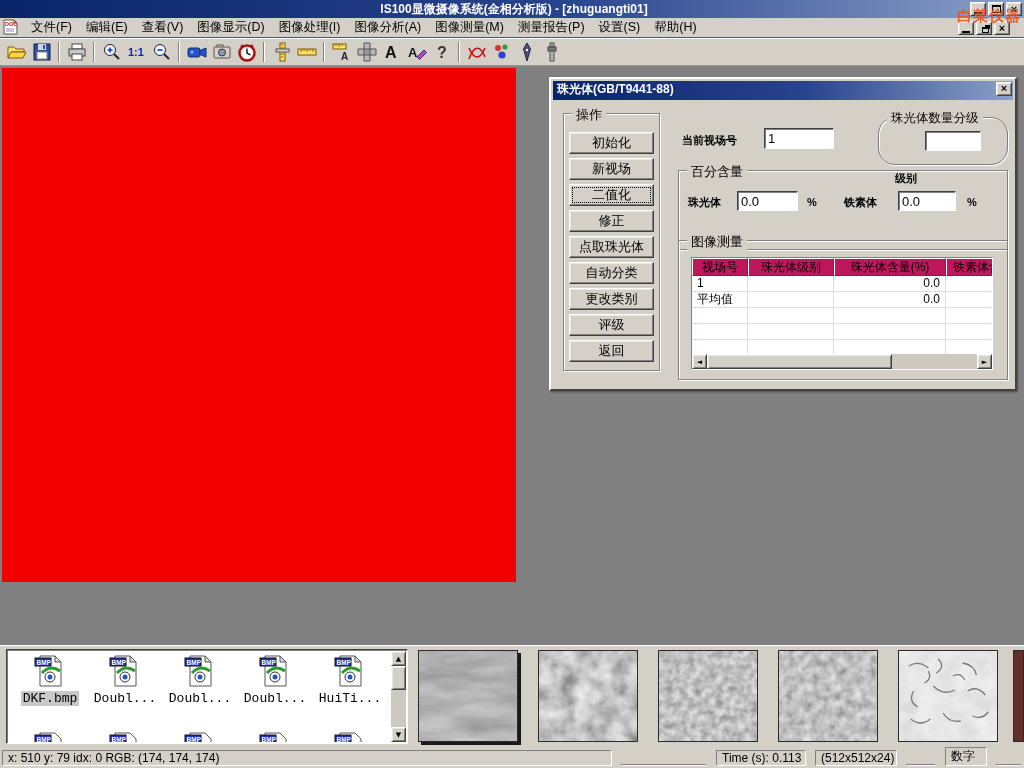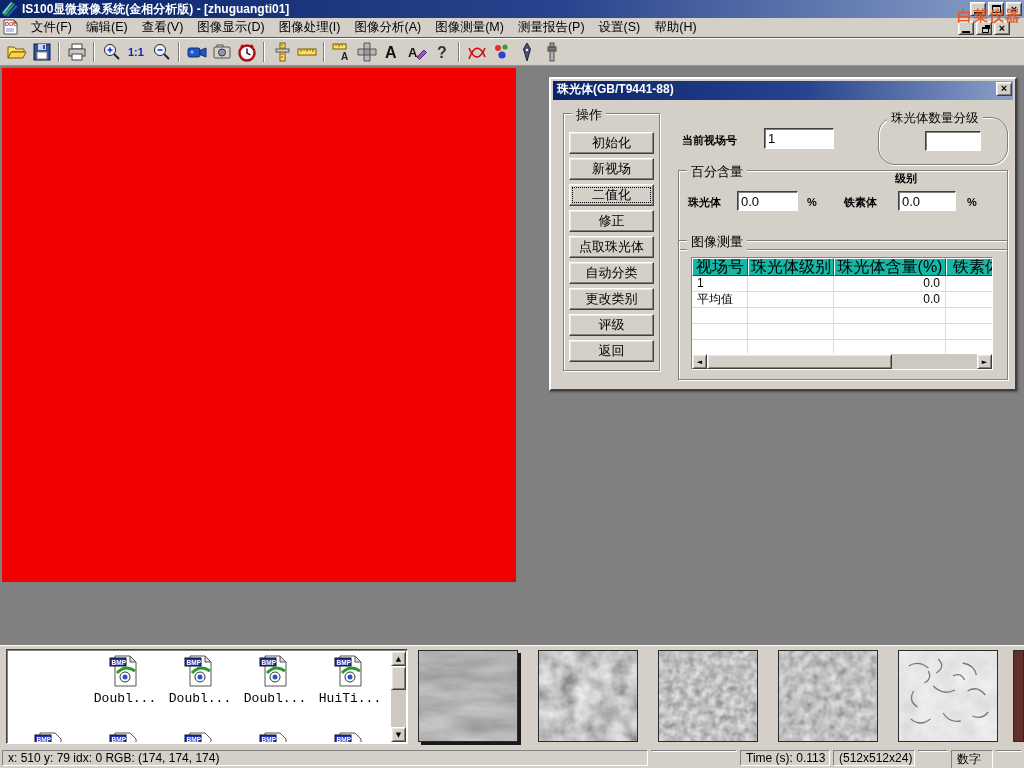--- a/index.html
+++ b/index.html
@@ -8,21 +8,21 @@
 
   
   .raised { border:1px solid; border-color:#ffffff #404040 #404040 #ffffff;
             box-shadow: inset 1px 1px 0 #e9e7e2, inset -1px -1px 0 #808080; background:#d4d0c8; }
   .sunken-deep { border:1px solid; border-color:#404040 #ffffff #ffffff #404040;
                  box-shadow: inset 1px 1px 0 #808080; background:#ffffff; }
 
   
   .titlebar { position:absolute; left:0; top:0; width:1024px; height:18px;
               background:linear-gradient(90deg,#0a246a 0%,#29448e 55%,#8ba0c8 100%);
-              display:flex; align-items:center; padding:0 2px; color:#fff; }
+              display:flex; align-items:center; padding:0 2px; color:#fff;flex-direction:column; }
   .titlebar .ttext { font-weight:bold; font-size:12px; margin-left:4px; white-space:nowrap; }
   .winbtns { position:absolute; right:2px; top:2px; display:flex; gap:2px; }
   .wbtn { width:16px; height:14px; display:flex; align-items:center; justify-content:center;
           font-size:11px; font-weight:bold; color:#000; line-height:1; }
   .g-min { width:8px; height:2px; background:#000; margin-top:7px; }
   .g-max { width:9px; height:8px; border:1px solid #000; border-top:2px solid #000; }
   .g-restore { width:7px; height:6px; border:1px solid #000; border-top:2px solid #000; margin-top:3px; margin-left:2px; box-shadow:2px -3px 0 -1px #000; }
 
   
   .watermark { position:absolute; top:7px; right:3px; z-index:99; color:#e8541c;
@@ -61,22 +61,22 @@
            font-size:13px; font-family:inherit; text-align:center; line-height:20px; }
   .opbtn.focused { outline:1px dotted #000; outline-offset:-4px; }
   .field { background:#fff; border:1px solid; border-color:#404040 #ffffff #ffffff #404040;
            box-shadow: inset 1px 1px 0 #808080; font-size:13px; padding:1px 3px; font-family:inherit; }
   .dlabel { font-size:11px; white-space:nowrap;font-weight:bold; }
 
   
   .tableview { position:absolute; left:12px; top:16px; width:302px; height:113px; background:#fff;
                border:1px solid; border-color:#808080 #ffffff #ffffff #808080; overflow:hidden; }
   .thead { display:flex; height:18px; }
-  .th { flex-shrink:0; background:#14b8a6; border:1px solid; border-color:#ffffff #404040 #404040 #ffffff;
-        font-size:16px; display:flex; align-items:center; justify-content:center; overflow:hidden; white-space:nowrap; }
+  .th { flex-shrink:0; background:#be185d; border:1px solid; border-color:#ffffff #404040 #404040 #ffffff;
+        font-size:12px; display:flex; align-items:center; justify-content:center; overflow:hidden; white-space:nowrap; }
   .trow { display:flex; height:16px; font-size:12px; }
   .td { flex-shrink:0; border-right:1px solid #dcdcdc; border-bottom:1px solid #dcdcdc;
         padding:0 5px; white-space:nowrap; overflow:hidden; line-height:15px; }
   .td.num { text-align:right; }
   .hscroll { position:absolute; left:0; right:0; bottom:0; height:15px; background:#cdc9c1; display:flex; }
   .sbtn { width:15px; height:15px; flex-shrink:0; display:flex; align-items:center; justify-content:center;
           font-size:7px; color:#000; font-family:"DejaVu Sans",sans-serif; }
   .sthumb { width:185px; height:15px; flex-shrink:0; }
   .strack { flex-grow:1; }
 
@@ -91,21 +91,21 @@
   .vscroll { position:absolute; right:1px; top:1px; bottom:1px; width:15px; background:#cdc9c1;
              display:flex; flex-direction:column; }
   .vthumb { height:24px; width:15px; flex-shrink:0; }
   .vtrack { flex-grow:1; }
   .thumb { position:absolute; top:5px; width:100px; height:92px; border:1px solid #2a2a2a; }
   .thumb.active { box-shadow: 3px 3px 0 #1a1a1a; }
   .redstrip { position:absolute; top:5px; left:1013px; width:11px; height:92px; background:#62302a; border:1px solid #2a2a2a; }
 
   
   .statusbar { position:absolute; left:0; top:748px; width:1024px; height:20px; background:#d4d0c8;
-               display:flex; align-items:flex-start; gap:3px; padding:2px 2px; }
+               display:flex; align-items:flex-end; gap:9px; padding:2px 2px; }
   .seg { border:1px solid; border-color:#808080 #ffffff #ffffff #808080; font-size:12px;
          display:flex; align-items:center; padding:0 5px; white-space:nowrap; overflow:hidden; }
 </style>
 </head>
 <body>
 
 <div class="titlebar">
   <svg width="16" height="16" viewBox="0 0 16 16">
     <path d="M1 14 L11 2 l2 1 L4 15 z" fill="#2aa05a" stroke="#0c5c2c" stroke-width="0.6"></path>
     <path d="M4 15 L14 4 l1.5 1.5 L6 16 z" fill="#2a66c8" stroke="#10306a" stroke-width="0.6"></path>
@@ -458,20 +458,32 @@
         <span class="sbtn raised">►</span>
       </div>
     </div>
   </div>
 </div>
 
 <div class="bottom">
   <div class="filelist sunken-deep">
     <div class="inner">
 
+      <div class="filecell" style="left:6px; top:3px;">
+        <svg width="34" height="34" viewBox="0 0 34 34">
+            <path d="M7 2 h15 l6 6 v24 H7 z" fill="#fff" stroke="#555"></path>
+            <path d="M22 2 l6 6 h-6 z" fill="#ddd" stroke="#555"></path>
+            <rect x="2" y="4" width="16" height="8" fill="#2233bb" stroke="#111"></rect>
+            <text x="3.6" y="10.5" font-size="6.5" font-weight="bold" fill="#fff">BMP</text>
+            <path d="M9 19 q8 -9 18 -2" stroke="#2a9a2a" stroke-width="3" fill="none"></path>
+            <circle cx="17" cy="23" r="5" fill="#fff" stroke="#333"></circle>
+            <circle cx="17" cy="23" r="2.5" fill="#2255cc"></circle>
+          </svg>
+        <div><span class="fname selected">DKF.bmp</span></div>
+      </div>
       <div class="filecell" style="left:81px; top:3px;">
         <svg width="34" height="34" viewBox="0 0 34 34">
             <path d="M7 2 h15 l6 6 v24 H7 z" fill="#fff" stroke="#555"></path>
             <path d="M22 2 l6 6 h-6 z" fill="#ddd" stroke="#555"></path>
             <rect x="2" y="4" width="16" height="8" fill="#2233bb" stroke="#111"></rect>
             <text x="3.6" y="10.5" font-size="6.5" font-weight="bold" fill="#fff">BMP</text>
             <path d="M9 19 q8 -9 18 -2" stroke="#2a9a2a" stroke-width="3" fill="none"></path>
             <circle cx="17" cy="23" r="5" fill="#fff" stroke="#333"></circle>
             <circle cx="17" cy="23" r="2.5" fill="#2255cc"></circle>
           </svg>

